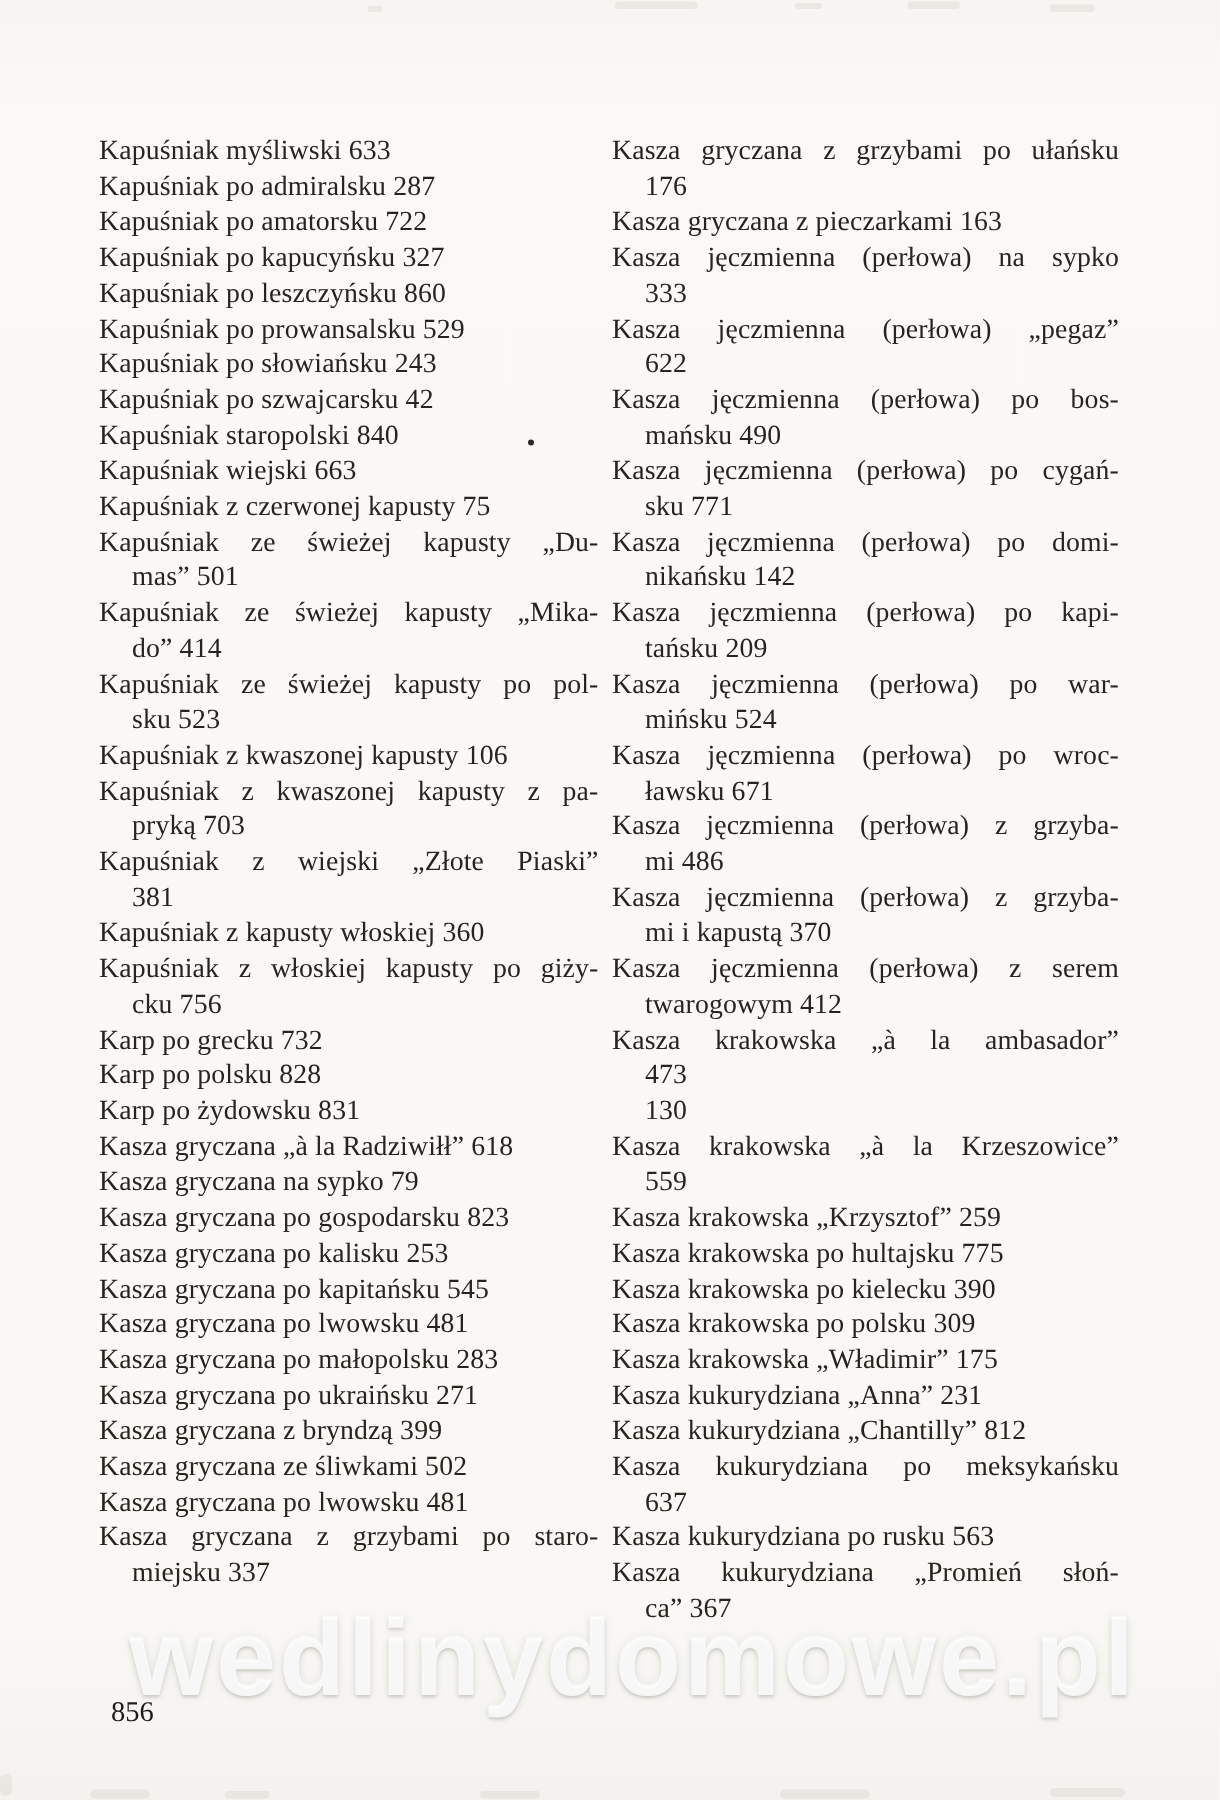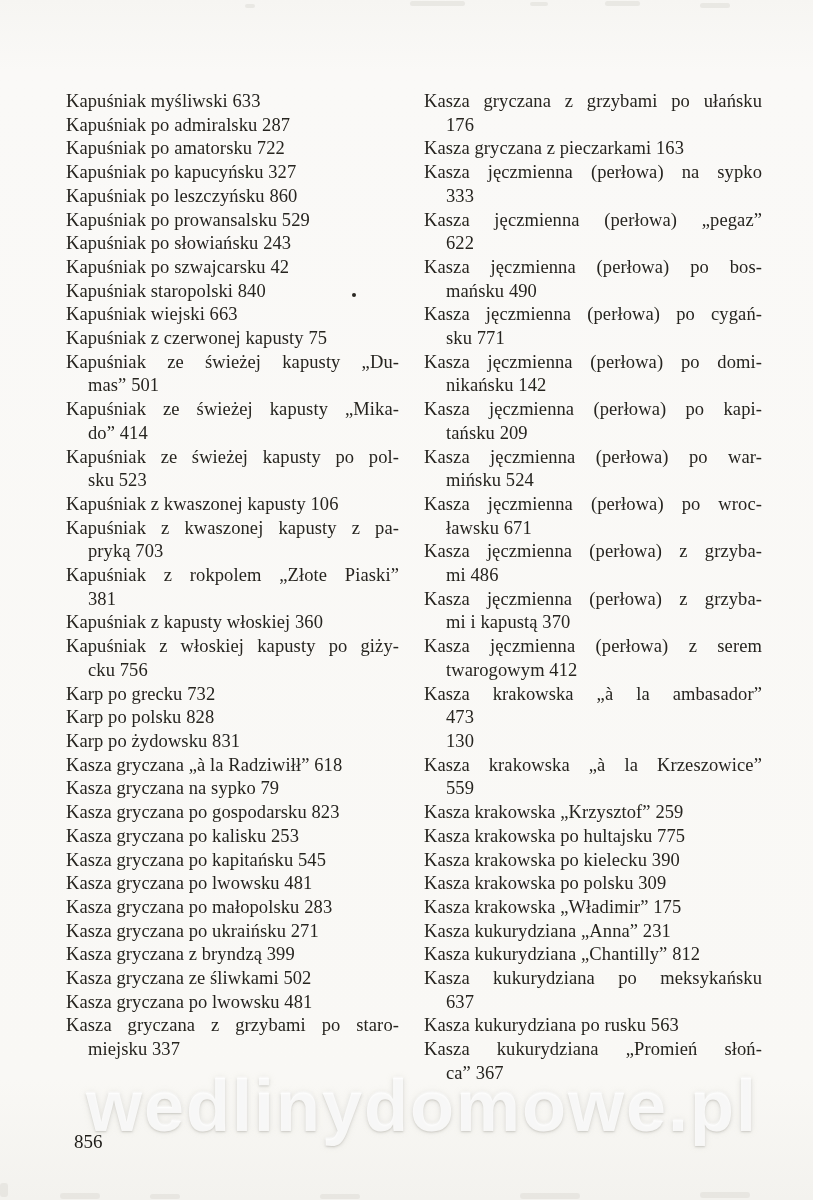--- a/index.html
+++ b/index.html
@@ -15,21 +15,21 @@
     background:linear-gradient(180deg,#f6f5f2 0%,#faf9f7 6%,var(--paper) 90%,#f3f2ee 100%);
     font-family:"Liberation Serif","DejaVu Serif",serif;
     color:var(--ink);
   }
   .col{
     position:absolute;top:90px;
     font-size:18.5px;line-height:23.7px;
     letter-spacing:.1px;
   }
   .col-left{left:66px;width:333px;}
-  .col-right{left:424px;width:338px;}
+  .col-right{left:408px;width:338px;}
   .entry{margin:0;}
   .line{white-space:normal;}
   .line.cont{padding-left:22px;}
   .line.jl{text-align:justify;text-align-last:justify;}
   .page-number{
     position:absolute;left:74px;top:1128px;
     font-size:19px;line-height:28px;color:#1e1c18;
   }
   .watermark{
     position:absolute;left:86px;top:1070px;
@@ -102,21 +102,21 @@
         <div class="line cont">sku 523</div>
       </div>
       <div class="entry">
         <div class="line">Kapuśniak z kwaszonej kapusty 106</div>
       </div>
       <div class="entry">
         <div class="line jl">Kapuśniak z kwaszonej kapusty z pa-</div>
         <div class="line cont">pryką 703</div>
       </div>
       <div class="entry">
-        <div class="line jl">Kapuśniak z rokpolem „Złote Piaski”</div>
+        <div class="line jl">Kapuśniak z wiejski „Złote Piaski”</div>
         <div class="line cont">381</div>
       </div>
       <div class="entry">
         <div class="line">Kapuśniak z kapusty włoskiej 360</div>
       </div>
       <div class="entry">
         <div class="line jl">Kapuśniak z włoskiej kapusty po giży-</div>
         <div class="line cont">cku 756</div>
       </div>
       <div class="entry">

